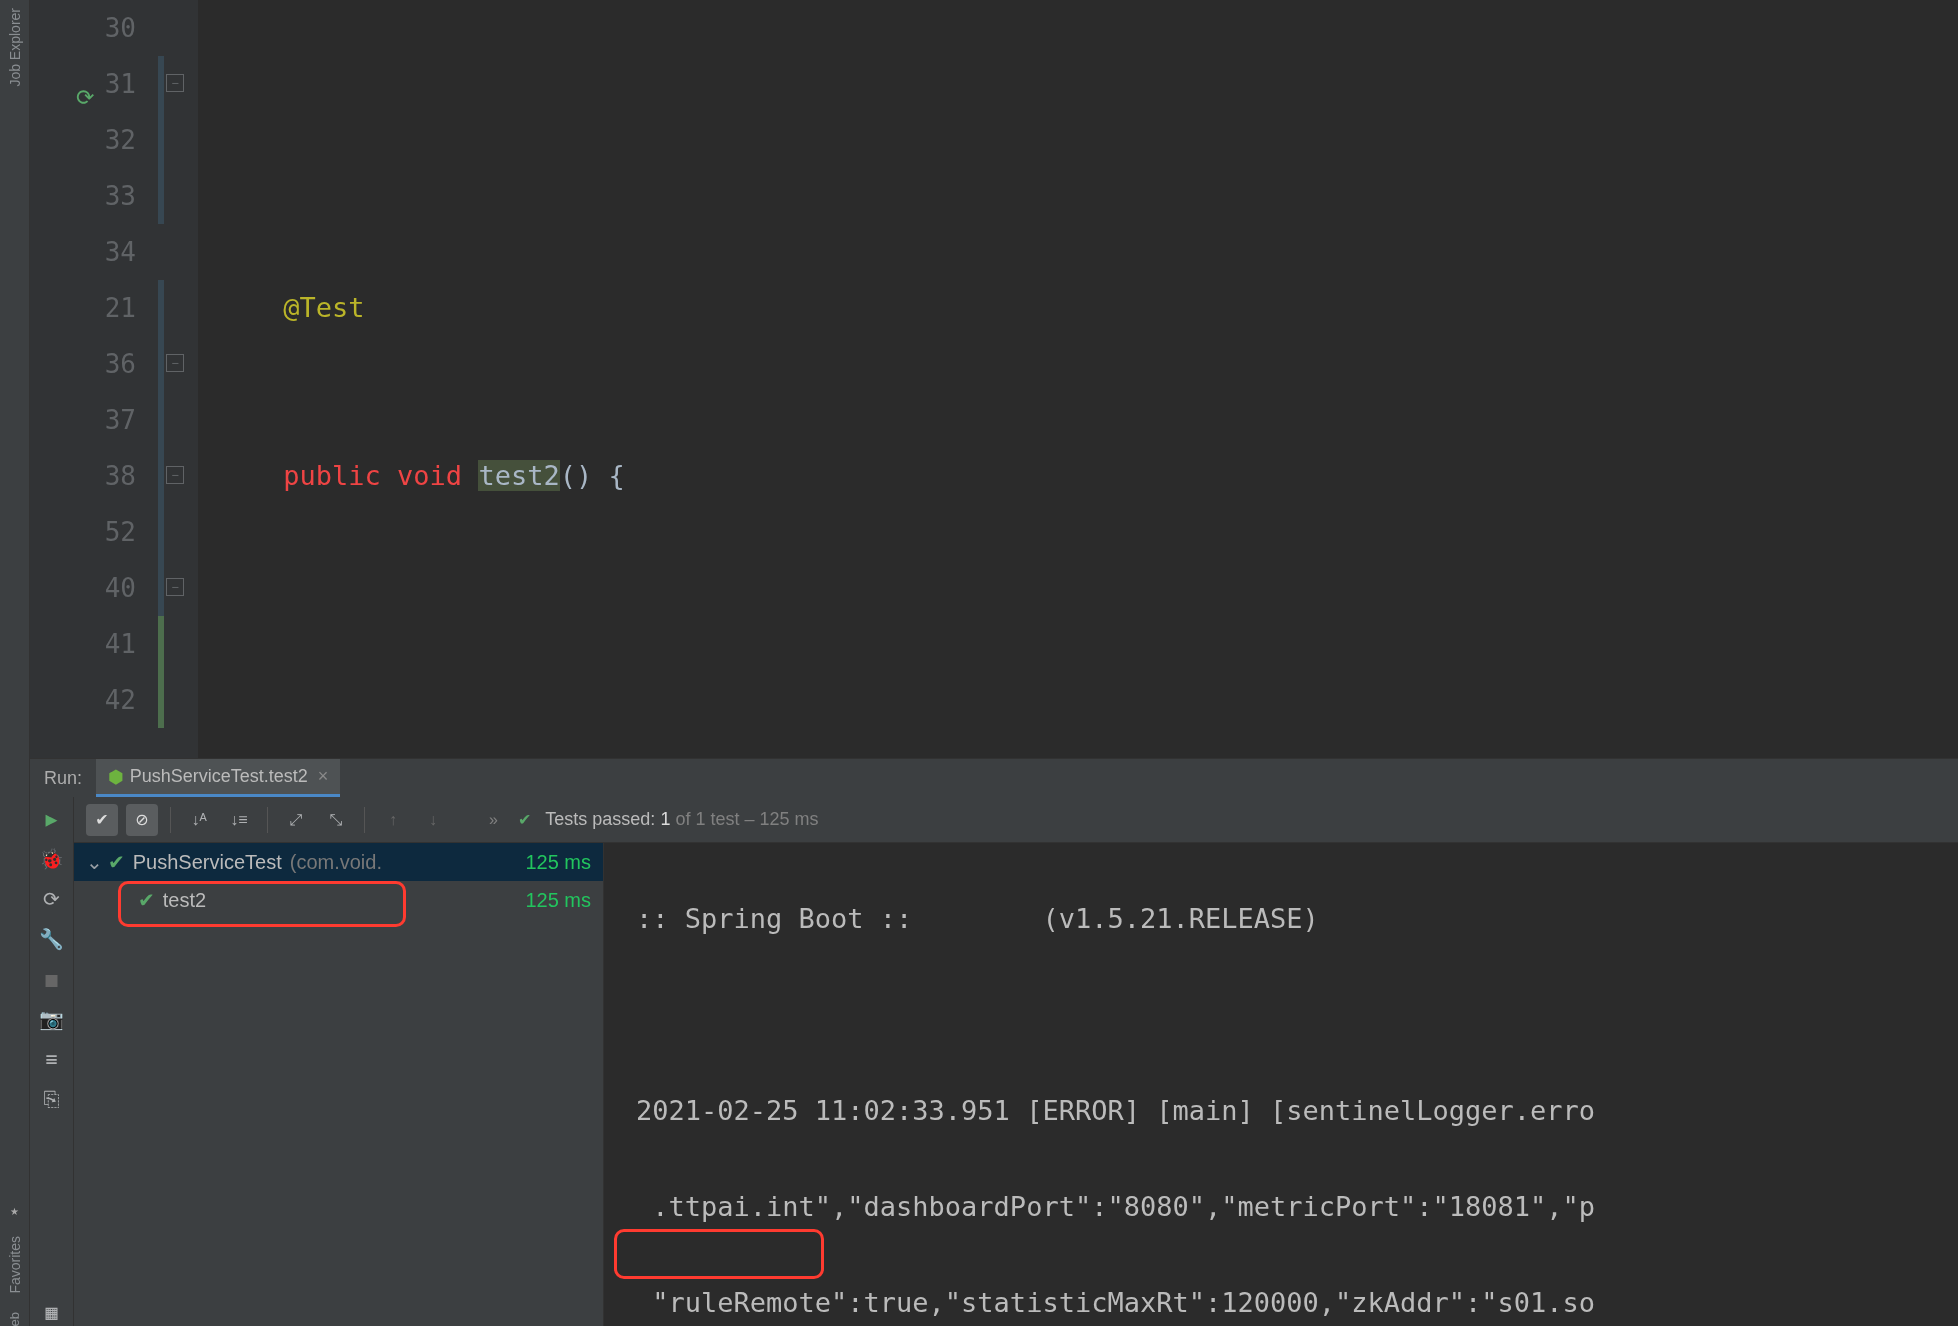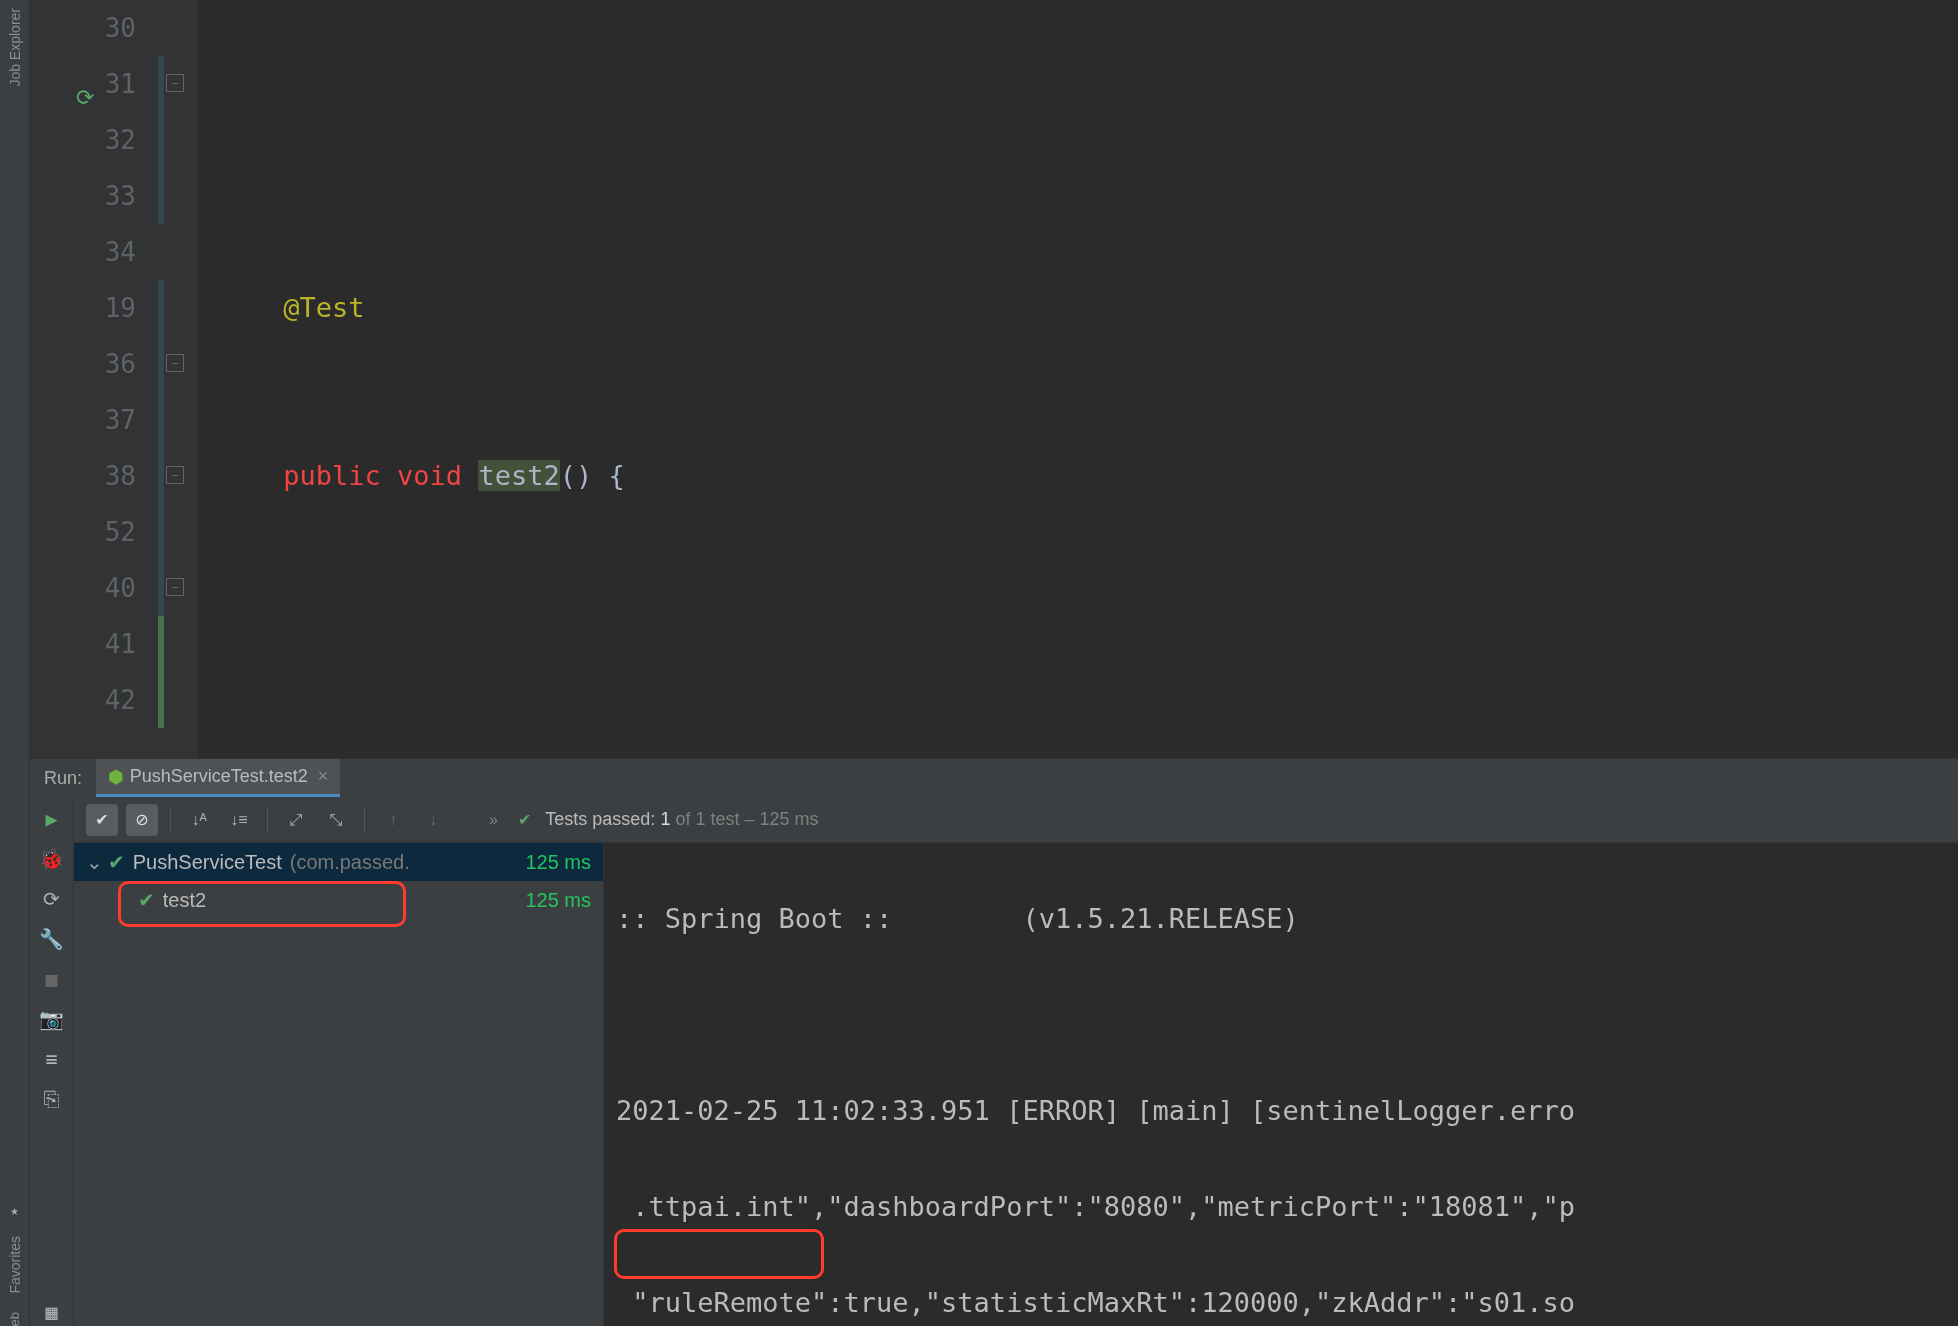--- a/index.html
+++ b/index.html
@@ -205,21 +205,21 @@
     pointer-events: none;
   }
 
   .console {
     flex: 1;
     background: #2b2b2b;
     font-size: 27px;
     line-height: 48px;
     color: #bbbbbb;
     white-space: pre;
-    padding: 4px 12px;
+    padding: 4px 32px;
     overflow: hidden;
     position: relative;
   }
   .console .log-line { }
 </style>
 </head>
 <body>
 
 <div class="left-sidebar">
   <span class="vlabel">Job Explorer</span>
@@ -230,21 +230,21 @@
 </div>
 
 <div class="main">
   <div class="editor-area">
     <div class="gutter">
       <div class="ln">30</div>
       <div class="ln"><span>31</span><span class="run-ic">⟳</span></div>
       <div class="ln">32</div>
       <div class="ln">33</div>
       <div class="ln">34</div>
-      <div class="ln">19</div>
+      <div class="ln">21</div>
       <div class="ln">36</div>
       <div class="ln">37</div>
       <div class="ln">38</div>
       <div class="ln">52</div>
       <div class="ln">40</div>
       <div class="ln">41</div>
       <div class="ln">42</div>
     </div>
     <div class="fold-col">
       <div class="marker" style="top:74px">−</div>
@@ -315,21 +315,21 @@
             <span class="passnum">1</span>
             <span class="rest">of 1 test – 125 ms</span>
           </span>
         </div>
         <div class="run-split">
           <div class="tree">
             <div class="row sel">
               <span class="chev">⌄</span>
               <span class="tick">✔</span>
               <span>PushServiceTest</span>
-              <span class="dim">(com.passed.</span>
+              <span class="dim">(com.void.</span>
               <span class="dur">125 ms</span>
             </div>
             <div class="row" style="padding-left:64px">
               <span class="tick">✔</span>
               <span>test2</span>
               <span class="dur">125 ms</span>
             </div>
             <div class="highlight-box" style="left:44px;top:38px;width:288px;height:46px"></div>
           </div>
           <div class="console">

